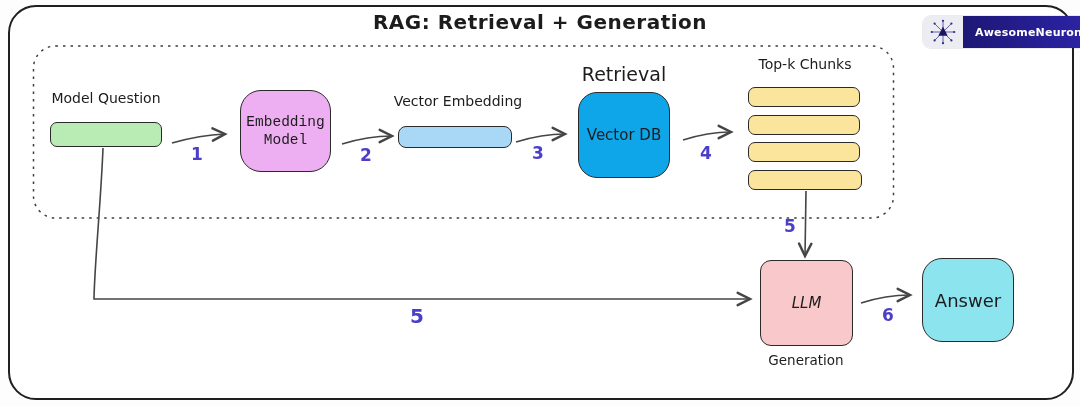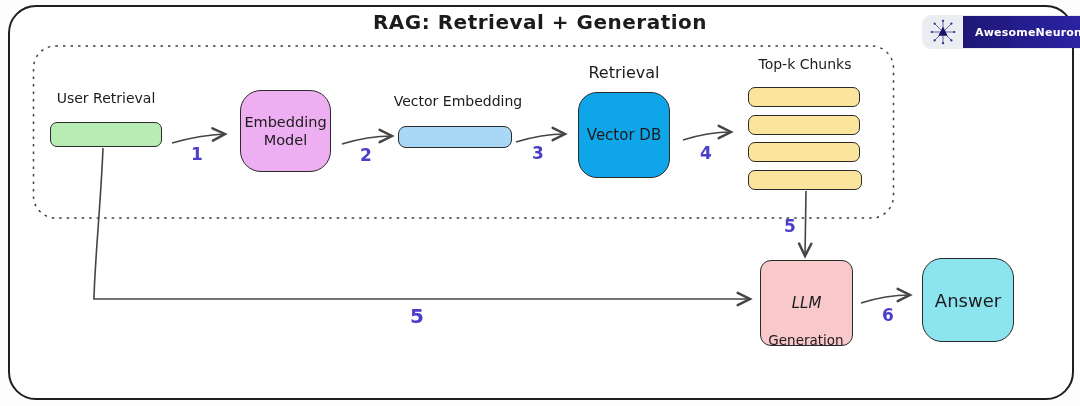--- a/index.html
+++ b/index.html
@@ -19,21 +19,21 @@
   
   .node{position:absolute;border:1.6px solid #2a2a2a;box-sizing:border-box;
         display:flex;align-items:center;justify-content:center;text-align:center;}
   .node-label{position:absolute;transform:translateX(-50%);white-space:nowrap;
               font-size:14px;font-weight:500;}
   .step-num{position:absolute;transform:translateX(-50%);color:#4b3ec9;
             font-weight:bold;font-size:17px;}
   
   .user-question{left:50px;top:122px;width:112px;height:25px;border-radius:7px;background:#b9ecb4;}
   .embedding{left:240px;top:90px;width:91px;height:82px;border-radius:21px;background:#edaff1;
-             font-size:14.5px;line-height:1.25;padding:0 12px;}
+             font-size:14.5px;line-height:1.25;padding:0 12px;font-family:Liberation Mono, monospace;}
   .vector-embedding{left:398px;top:126px;width:114px;height:22px;border-radius:8px;background:#a9d8f7;}
   .vector-db{left:578px;top:92px;width:92px;height:86px;border-radius:19px;background:#0ea5e9;
              font-size:15px;}
   .chunk{left:748px;width:112px;height:20px;border-radius:7px;background:#fbe49b;}
   .chunk1{top:87px}.chunk2{top:115px}.chunk3{top:142px}.chunk4{top:170px;width:114px;}
   .llm{left:760px;top:260px;width:93px;height:86px;border-radius:11px;background:#f9c8cb;
        font-size:15px;font-style:italic;font-weight:500;}
   .answer{left:922px;top:258px;width:92px;height:84px;border-radius:20px;background:#8ce4ef;
           font-size:18px;}
   .svg-layer{position:absolute;left:0;top:0;pointer-events:none;}
@@ -87,39 +87,39 @@
             <circle cx="24" cy="24" r="1.2"></circle>
         </g>
         <path d="M15,9 L20,19 L10,19 Z" fill="#191560"></path>
       </svg>
     </div>
     <div class="logo-pill">
       <span class="logo-text">AwesomeNeuron</span>
     </div>
   </div>
 
-  <div class="node-label" style="left:106px;top:90px;">User Retrieval</div>
+  <div class="node-label" style="left:106px;top:90px;">Model Question</div>
   <div class="node user-question"></div>
 
   <div class="node embedding">Embedding Model</div>
 
   <div class="node-label" style="left:458px;top:93px;">Vector Embedding</div>
   <div class="node vector-embedding"></div>
 
-  <div class="node-label" style="left:624px;top:63px;font-size:16px;">Retrieval</div>
+  <div class="node-label" style="left:624px;top:63px;font-size:19px;">Retrieval</div>
   <div class="node vector-db">Vector DB</div>
 
   <div class="node-label" style="left:805px;top:56px;font-size:14px;">Top-k Chunks</div>
   <div class="node chunk chunk1"></div>
   <div class="node chunk chunk2"></div>
   <div class="node chunk chunk3"></div>
   <div class="node chunk chunk4"></div>
 
   <div class="node llm">LLM</div>
-  <div class="node-label" style="left:806px;top:332px;font-size:13.5px;">Generation</div>
+  <div class="node-label" style="left:806px;top:352px;font-size:13.5px;">Generation</div>
 
   <div class="node answer">Answer</div>
 
   <div class="step-num" style="left:197px;top:144px;">1</div>
   <div class="step-num" style="left:366px;top:145px;">2</div>
   <div class="step-num" style="left:538px;top:143px;">3</div>
   <div class="step-num" style="left:706px;top:143px;">4</div>
   <div class="step-num" style="left:790px;top:216px;">5</div>
   <div class="step-num" style="left:417px;top:304px;font-size:20px;">5</div>
   <div class="step-num" style="left:888px;top:305px;">6</div>

